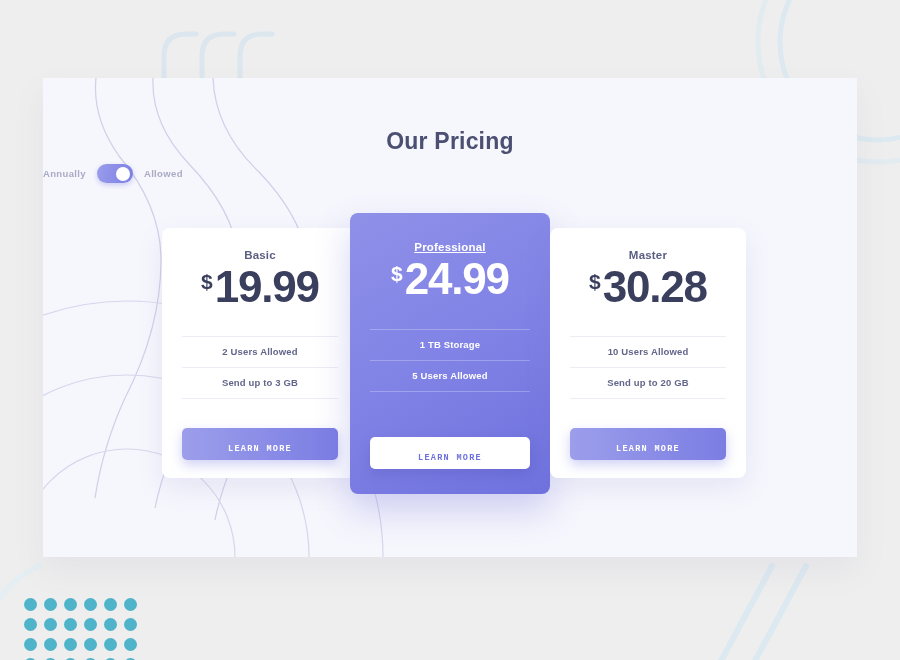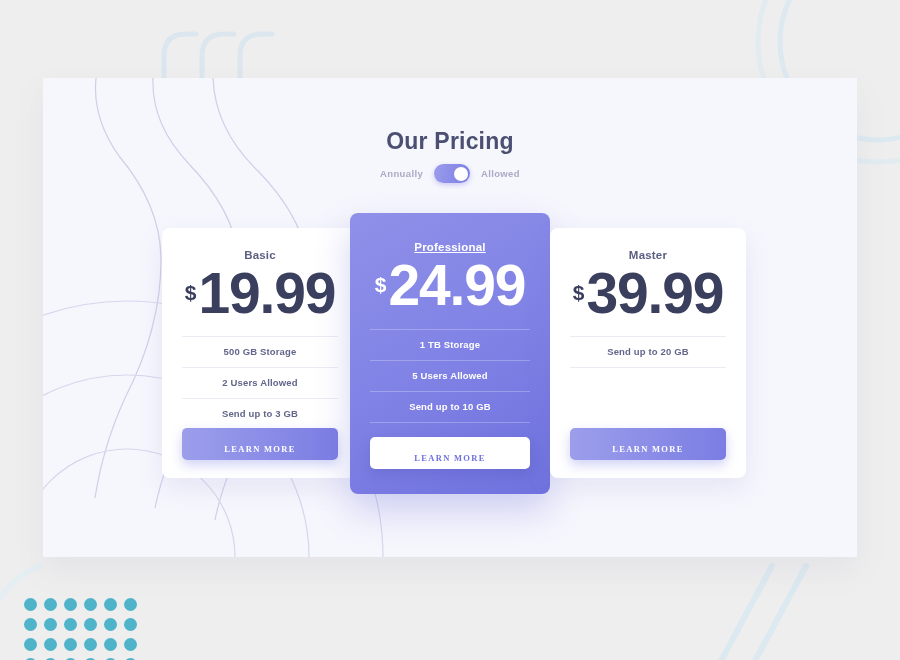--- a/index.html
+++ b/index.html
@@ -60,21 +60,20 @@
     color: #4b4f72;
   }
 
   #billing-toggle-row {
     position: absolute;
     left: 0;
     right: 0;
     top: 86px;
     display: flex;
     align-items: center;
-    justify-content: center;
     gap: 11px;
   }
   .toggle-label {
     font-size: 9.5px;
     font-weight: bold;
     letter-spacing: 0.35px;
     color: #a9abc4;
   }
   #billing-switch {
     width: 36px;
@@ -149,21 +148,21 @@
 
   .currency {
     font-size: 21px;
     font-weight: bold;
     line-height: 1;
     position: relative;
     top: -13px;
     margin-right: 2px;
   }
   .amount {
-    font-size: 57px;
+    font-size: 44px;
     font-weight: bold;
     line-height: 1;
     letter-spacing: -1.2px;
   }
   .card.side .currency, .card.side .amount { color: #3b3f5e; }
   .card.featured .currency, .card.featured .amount { color: #ffffff; }
 
   .features {
     position: absolute;
     left: 20px;
@@ -191,21 +190,21 @@
   }
   .card.featured .feature:last-child { border-bottom: 1px solid rgba(255,255,255,0.26); }
 
   .cta {
     position: absolute;
     left: 20px;
     right: 20px;
     height: 27px;
     border: none;
     border-radius: 5px;
-    font-family: Liberation Serif, serif;
+    font-family: Liberation Mono, monospace;
     font-size: 8.5px;
     font-weight: bold;
     letter-spacing: 1.3px;
     cursor: pointer;
     padding: 16px;
   }
   .card.side .cta {
     bottom: 18px;
     background: linear-gradient(90deg, #9c9eeb 0%, #7b7de3 100%);
     color: #ffffff;
@@ -296,48 +295,47 @@
 
     <div id="cards">
 
       <div class="card side basic">
         <div class="plan-name">Basic</div>
         <div class="price-row">
           <span class="currency">$</span>
           <span class="amount">19.99</span>
         </div>
         <div class="features">
-          <div class="feature">500 GB Storage</div>
           <div class="feature">2 Users Allowed</div>
           <div class="feature">Send up to 3 GB</div>
         </div>
         <button class="cta">LEARN MORE</button>
       </div>
 
       <div class="card featured">
         <div class="plan-name">Professional</div>
         <div class="price-row">
           <span class="currency">$</span>
           <span class="amount">24.99</span>
         </div>
         <div class="features">
           <div class="feature">1 TB Storage</div>
           <div class="feature">5 Users Allowed</div>
-          <div class="feature">Send up to 10 GB</div>
         </div>
         <button class="cta">LEARN MORE</button>
       </div>
 
       <div class="card side master">
         <div class="plan-name">Master</div>
         <div class="price-row">
           <span class="currency">$</span>
-          <span class="amount">39.99</span>
+          <span class="amount">30.28</span>
         </div>
         <div class="features">
+          <div class="feature">10 Users Allowed</div>
           <div class="feature">Send up to 20 GB</div>
         </div>
         <button class="cta">LEARN MORE</button>
       </div>
 
     </div>
   </div>
 
   <div id="dot-grid" style="grid-template-columns: repeat(6, 20px);">
       <i style="background: rgb(79, 179, 201);"></i>

